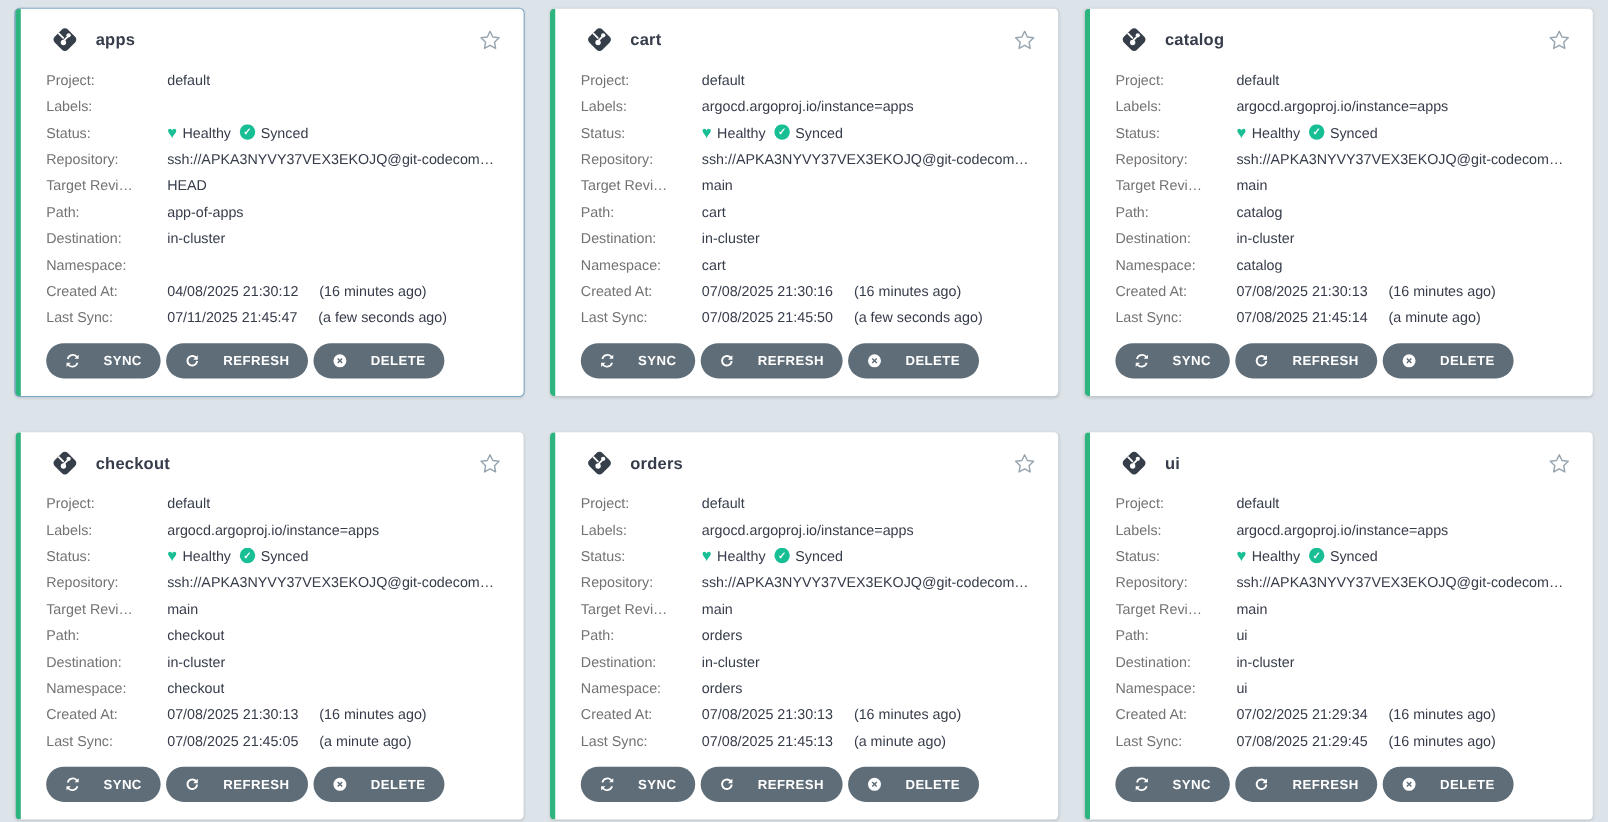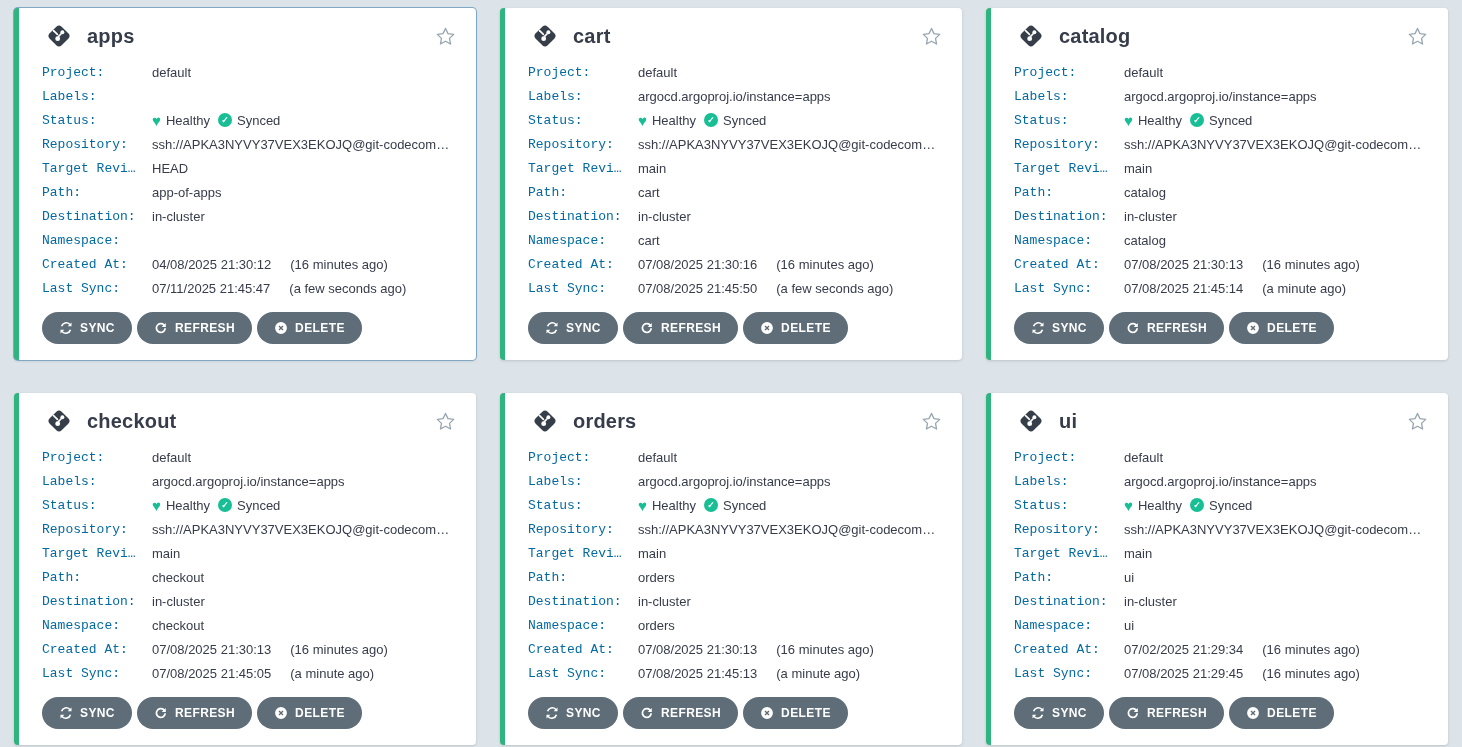--- a/index.html
+++ b/index.html
@@ -5,34 +5,34 @@
   html,body{margin:0;padding:0;width:1462px;height:747px;overflow:hidden;
     background:#dce3e9;font-family:"Liberation Sans",sans-serif;}
   .grid{display:grid;grid-template-columns:repeat(3,1fr);column-gap:24px;row-gap:33px;
     padding:8px 14px 12px 14px;box-sizing:border-box;width:1462px;}
   .card{background:#ffffff;border-left:5px solid #2eb47e;border-radius:4px;
     box-shadow:0 1px 3px rgba(0,0,0,.14);padding:12px 16px 16px 23px;box-sizing:border-box;
     position:relative;min-height:347px;cursor:pointer;}
   .card.selected{box-shadow:0 0 0 1px #7fa8c4,0 1px 3px rgba(0,0,0,.14);}
   .head{display:flex;align-items:center;margin-bottom:8px;height:32px;}
   .appicon{width:30px;height:30px;display:inline-flex;margin-left:2px;}
-  .title{font-size:20px;font-weight:700;color:#363c4a;margin-left:13px;letter-spacing:.2px;}
+  .title{font-size:15px;font-weight:700;color:#363c4a;margin-left:13px;letter-spacing:.2px;}
   .star{margin-left:auto;margin-right:4px;display:inline-flex;cursor:pointer;}
   .rows{display:block;}
   .row{display:flex;align-items:center;height:24px;font-size:13px;}
-  .lab{width:110px;flex:0 0 110px;color:#0369a1;white-space:nowrap;overflow:hidden;font-family:Liberation Mono, monospace;}
+  .lab{width:110px;flex:0 0 110px;color:#737373;white-space:nowrap;overflow:hidden;}
   .val{color:#363c4a;white-space:nowrap;overflow:hidden;display:flex;align-items:center;}
   .heart{color:#18be94;font-size:15px;margin-right:5px;line-height:1;}
   .chk{width:14px;height:14px;border-radius:50%;background:#18be94;color:#fff;font-size:9px;
     font-weight:700;display:inline-flex;align-items:center;justify-content:center;
     margin:0 5px 0 8px;flex:0 0 14px;}
   .ago{margin-left:19px;}
   .btns{display:flex;gap:5px;margin-top:12px;}
   .btn{height:32px;border-radius:16px;background:#5e6d78;color:#fff;border:none;
-    display:inline-flex;align-items:center;gap:7px;padding:0 17px;
+    display:inline-flex;align-items:center;gap:21px;padding:0 17px;
     font-family:"Liberation Sans",sans-serif;font-size:12px;font-weight:700;
     letter-spacing:.4px;cursor:pointer;}
   .bicon{display:inline-flex;align-items:center;}
 </style>
 </head>
 <body>
 
 <div class="grid">
   <div class="card selected">
     <div class="head">

